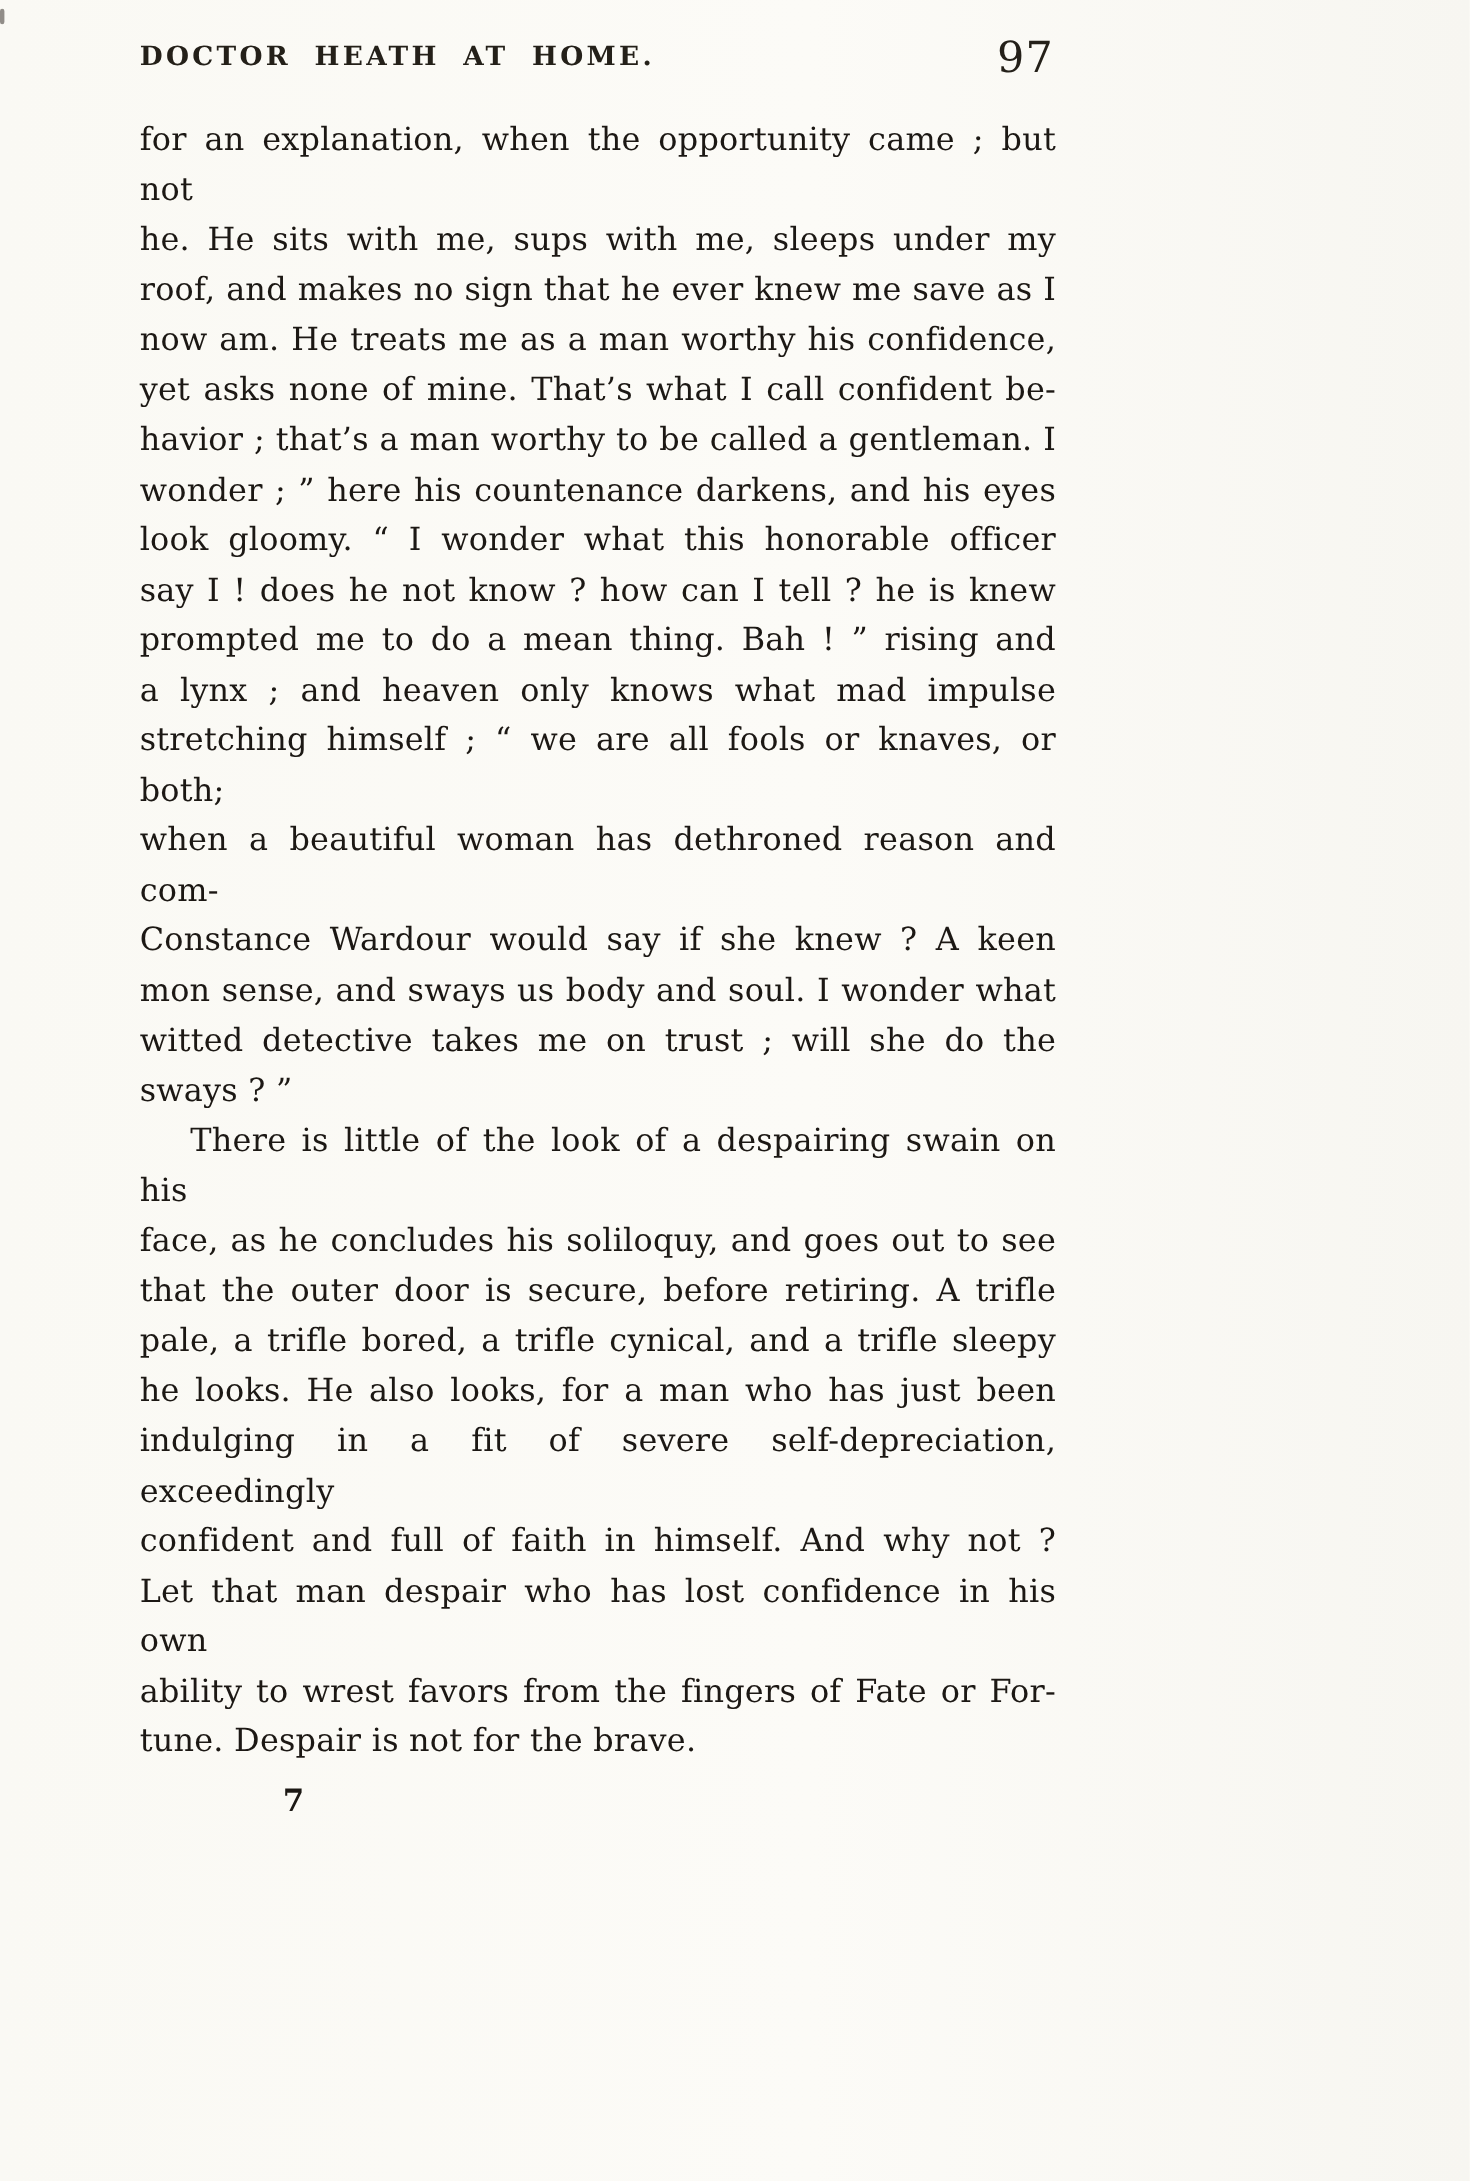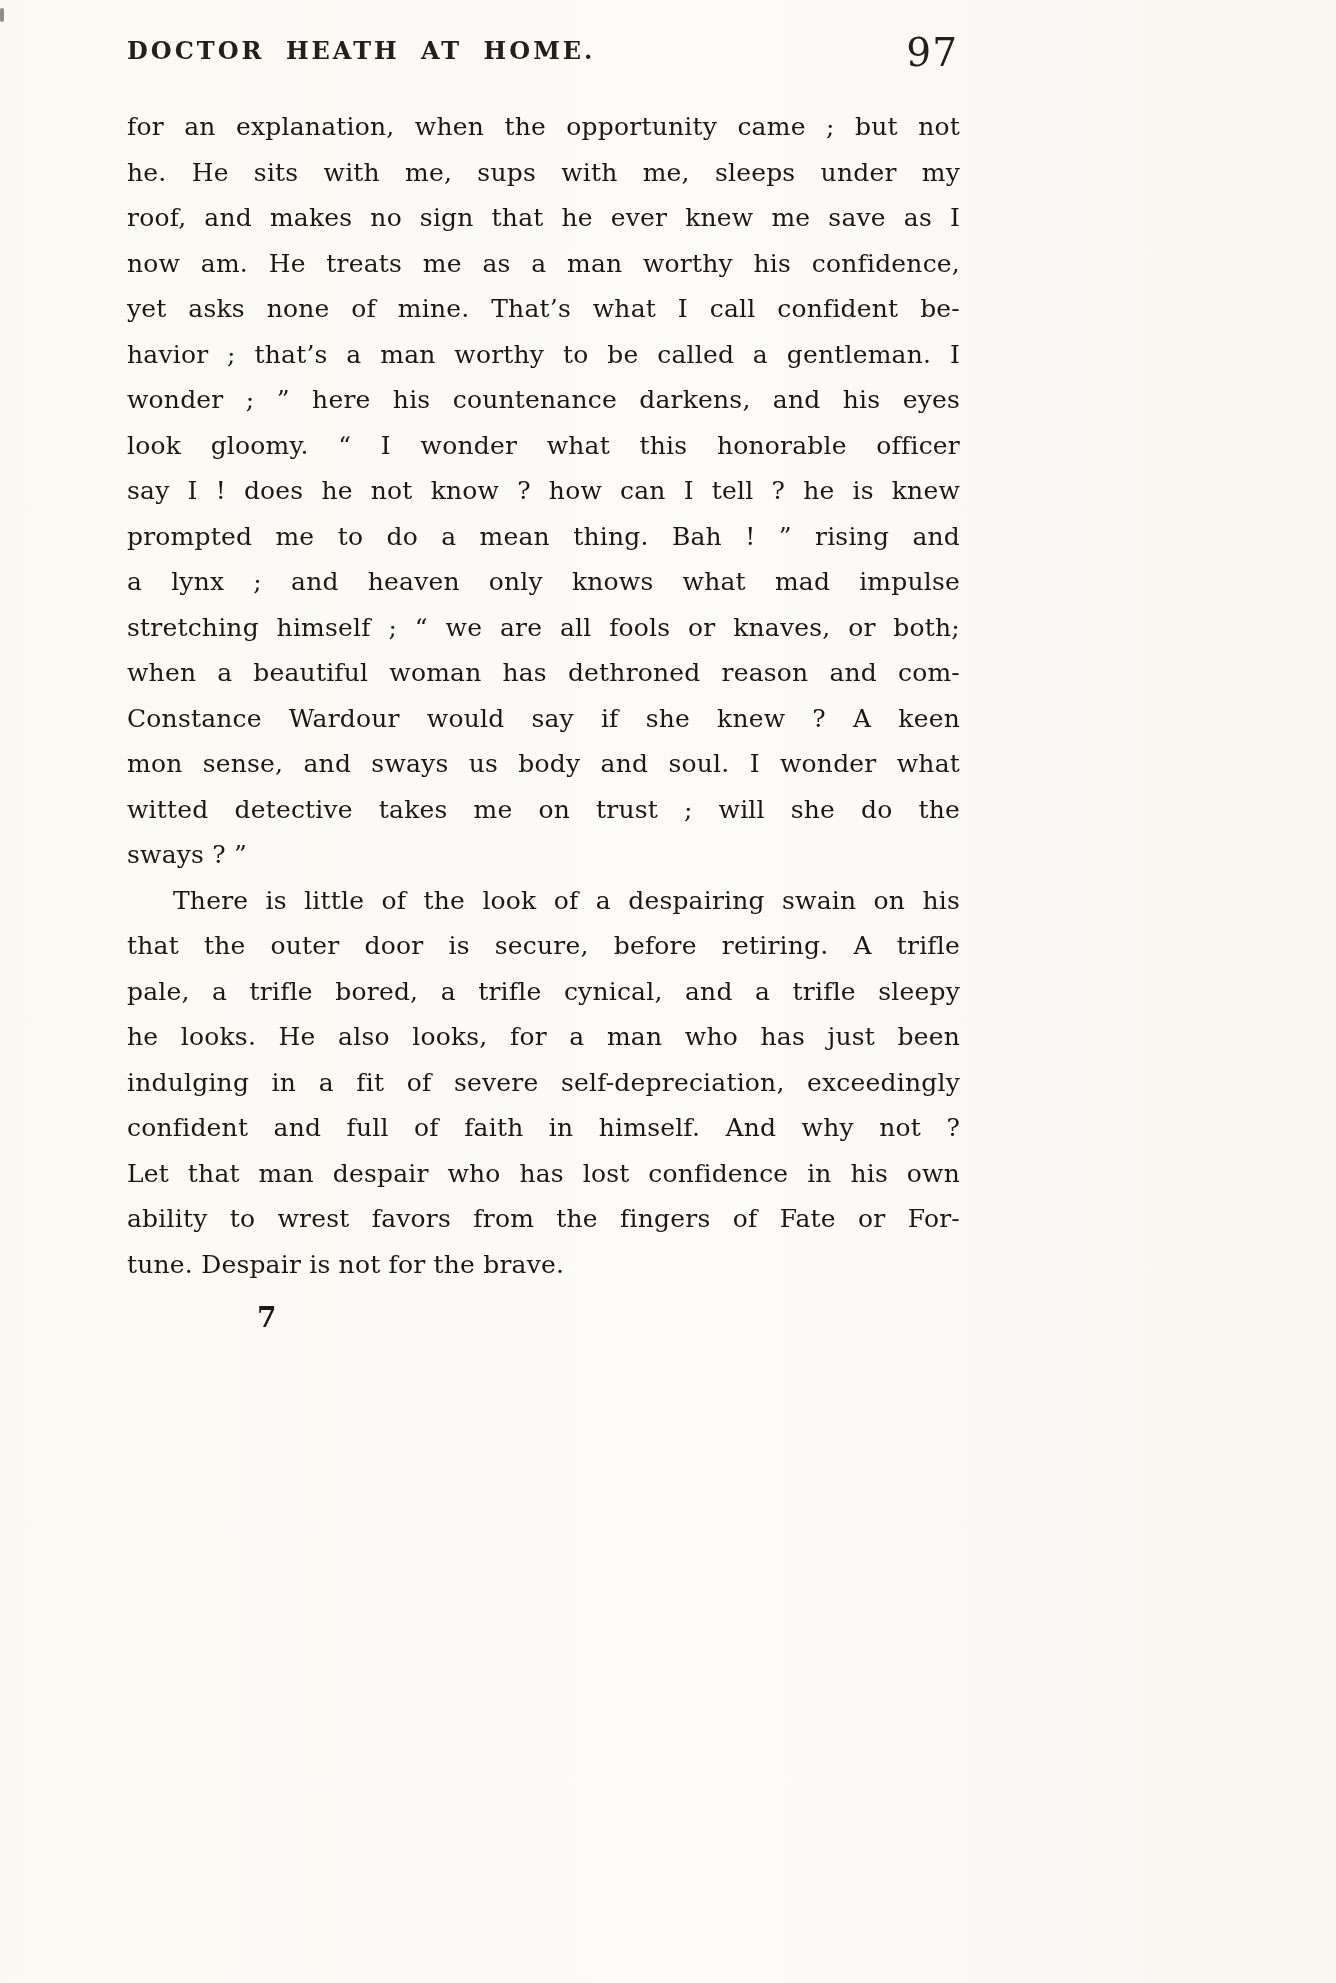--- a/index.html
+++ b/index.html
@@ -46,21 +46,21 @@
     position: absolute;
     right: 2px;
     top: -6px;
     font-weight: normal;
     font-size: 39px;
     letter-spacing: 1px;
     word-spacing: normal;
   }
   .body-text {
     margin-top: 28px;
-    font-size: 25px;
+    font-size: 29px;
     line-height: 45.5px;
     letter-spacing: 0.2px;
   }
   .para { margin: 0; }
   .line {
     text-align: justify;
     text-align-last: justify;
     min-height: 45.5px;
   }
   .line.last { text-align-last: left; }
@@ -103,20 +103,21 @@
         <div class="line">stretching himself ; “ we are all fools or knaves, or both;</div>
         <div class="line">when a beautiful woman has dethroned reason and com-</div>
         <div class="line">Constance Wardour would say if she knew ?  A keen</div>
         <div class="line">mon sense, and sways us body and soul.  I wonder what</div>
         <div class="line">witted detective takes me on trust ; will she do the</div>
         <div class="line last">sways ? ”</div>
       </div>
 
       <div class="para">
         <div class="line indent">There is little of the look of a despairing swain on his</div>
+        <div class="line">face, as he concludes his soliloquy, and goes out to see</div>
         <div class="line">that the outer door is secure, before retiring.  A trifle</div>
         <div class="line">pale, a trifle bored, a trifle cynical, and a trifle sleepy</div>
         <div class="line">he looks.  He also looks, for a man who has just been</div>
         <div class="line">indulging in a fit of severe self-depreciation, exceedingly</div>
         <div class="line">confident and full of faith in himself.  And why not ?</div>
         <div class="line">Let that man despair who has lost confidence in his own</div>
         <div class="line">ability to wrest favors from the fingers of Fate or For-</div>
         <div class="line last">tune.  Despair is not for the brave.</div>
       </div>
 

